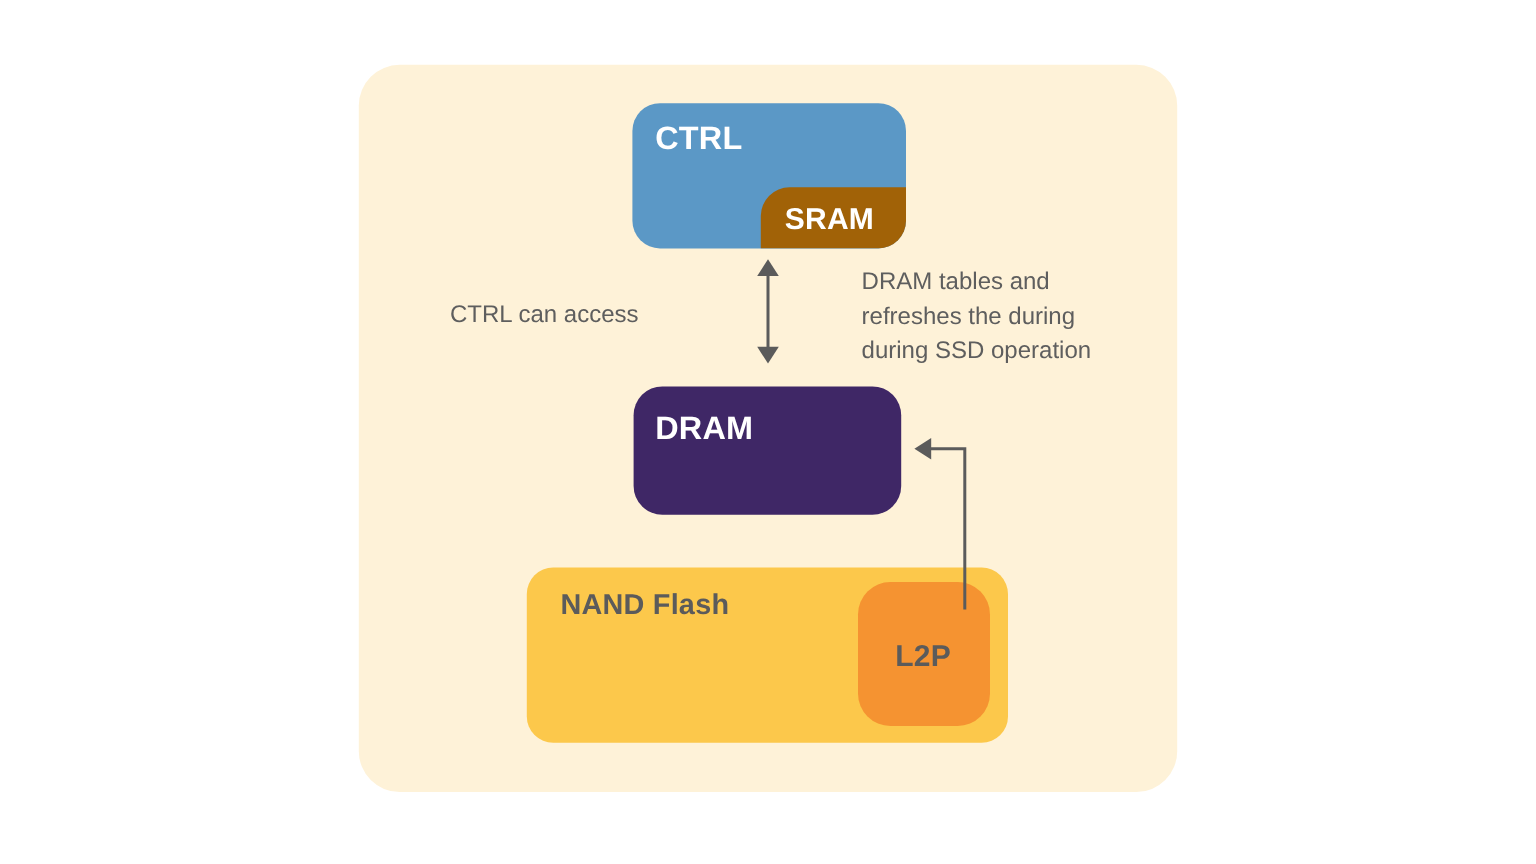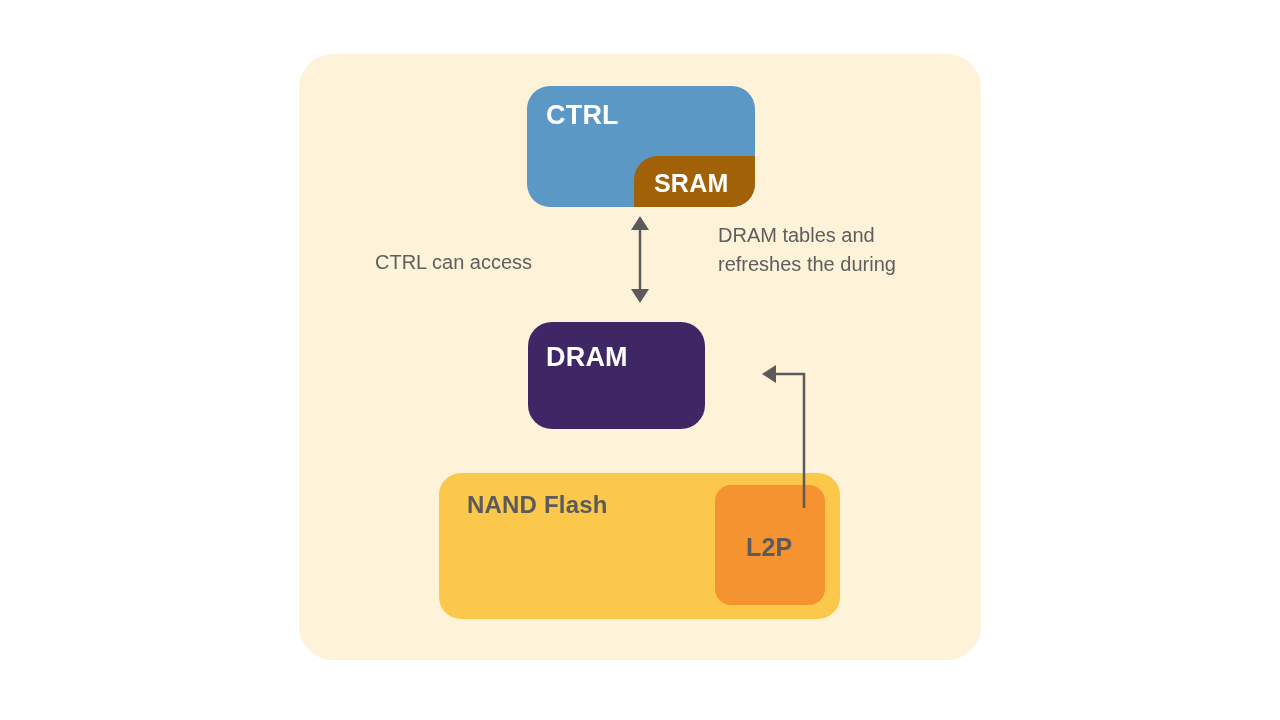--- a/index.html
+++ b/index.html
@@ -11,25 +11,25 @@
     .panel {
       position: absolute; left: 299px; top: 54px; width: 682px; height: 606px;
       background: #fef2d8; border-radius: 34px;
     }
     .box { position: absolute; border-radius: 24px; overflow: hidden; }
     .ctrl { left: 527px; top: 86px; width: 228px; height: 121px; background: #5b98c6; border-radius: 23px; }
     .sram {
       position: absolute; left: 107px; top: 70px; width: 121px; height: 51px;
       background: #a16207; border-top-left-radius: 24px;
     }
-    .dram { left: 528px; top: 322px; width: 177px; height: 107px; background: #3f2766; }
+    .dram { left: 528px; top: 322px; width: 223px; height: 107px; background: #3f2766; }
     .nand { left: 439px; top: 473px; width: 401px; height: 146px; background: #fcc84b; border-radius: 22px; }
     .l2p {
       position: absolute; left: 276px; top: 12px; width: 110px; height: 120px;
-      background: #f59331; border-radius: 16px;
+      background: #f59331; border-radius: 27px;
     }
     .label { position: absolute; font-weight: bold; color: #ffffff; font-size: 27px; letter-spacing: 0.2px; }
     .ctrl .label { left: 19px; top: 14px; }
     .sram .label { left: 20px; top: 13px; font-size: 25px; }
     .dram .label { left: 18px; top: 20px; }
     .nand .label { left: 28px; top: 18px; color: #5b5b5b; font-size: 24px; }
     .l2p .label { left: 31px; top: 48px; font-size: 25px; }
     .note { position: absolute; color: #5e5e5e; font-size: 20px; line-height: 28.5px; }
     .note-left { left: 375px; top: 248px; }
     .note-right { left: 718px; top: 221px; }
@@ -47,20 +47,21 @@
   </div>
 </div>
 
 <div class="note note-left">
   <div>CTRL can access</div>
 </div>
 
 <div class="note note-right">
   <div>DRAM tables and</div>
   <div>refreshes the during</div>
+  <div>during SSD operation</div>
 </div>
 
 <div class="box dram">
   <span class="label">DRAM</span>
 </div>
 
 <div class="box nand">
   <span class="label">NAND Flash</span>
   <div class="l2p">
     <span class="label">L2P</span>

